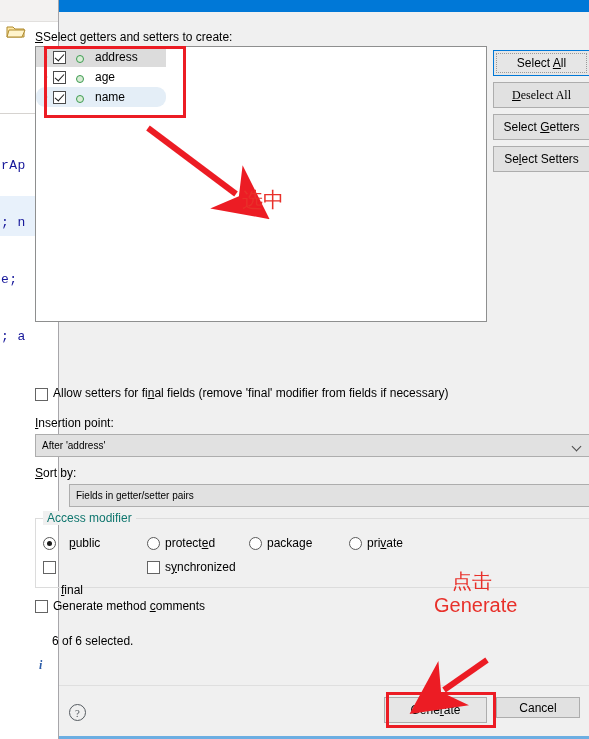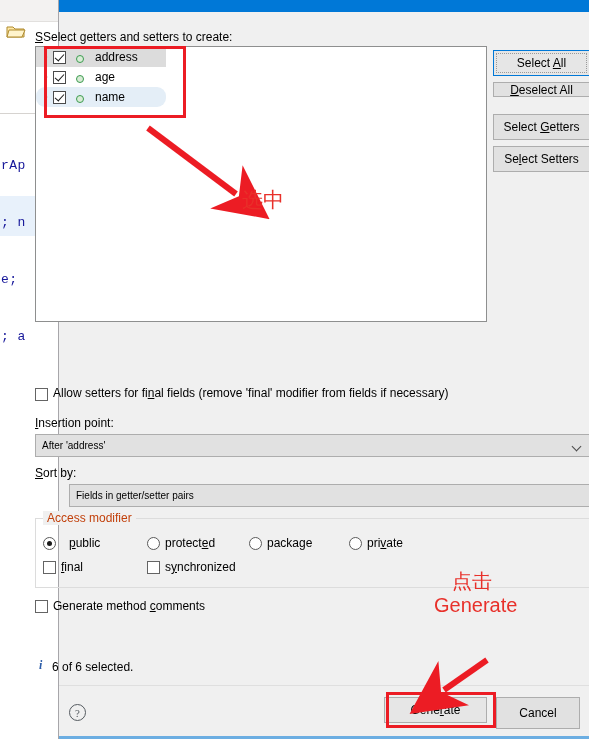--- a/index.html
+++ b/index.html
@@ -238,21 +238,21 @@
   .groupbox {
     position: absolute;
     border: 1px solid #dcdcdc;
     background: transparent;
   }
   .group-title {
     position: absolute;
     background: #f0f0f0;
     padding: 0 4px;
     font-size: 12px;
-    color: #c2410c;
+    color: #0f766e;
   }
   .radio {
     position: absolute;
     width: 13px; height: 13px;
     border-radius: 50%;
     border: 1px solid #5a5a5a;
     background: #ffffff;
   }
   .radio.on::after {
     content: "";
@@ -359,21 +359,21 @@
           <span class="cbx checked"></span>
           <span class="field-icon"></span>
           <span class="tree-label">name</span>
         </div>
       </div>
 
       <div class="btn default" style="left:434px; top:38px; width:97px; height:26px;">
         <span class="inner"></span>
         <span style="position:relative;">Select <span class="mn">A</span>ll</span>
       </div>
-      <div class="btn" style="left:434px; top:70px; width:97px; height:15px;">
+      <div class="btn" style="left:434px; top:70px; width:97px; height:26px;font-family:Liberation Serif, serif;">
         <span><span class="mn">D</span>eselect All</span>
       </div>
       <div class="btn" style="left:434px; top:102px; width:97px; height:26px;">
         <span>Select <span class="mn">G</span>etters</span>
       </div>
       <div class="btn" style="left:434px; top:134px; width:97px; height:26px;">
         <span>Se<span class="mn">l</span>ect Setters</span>
       </div>
 
       <div class="chk-box" style="left:-24px; top:376px;"></div>
@@ -400,40 +400,40 @@
       <div class="radio" style="left:88px; top:525px;"></div>
       <div class="lbl" style="left:106px; top:524px;">protect<span class="mn">e</span>d</div>
 
       <div class="radio" style="left:190px; top:525px;"></div>
       <div class="lbl" style="left:208px; top:524px;">packa<span class="mn">g</span>e</div>
 
       <div class="radio" style="left:290px; top:525px;"></div>
       <div class="lbl" style="left:308px; top:524px;">pri<span class="mn">v</span>ate</div>
 
       <div class="chk-box" style="left:-16px; top:549px;"></div>
-      <div class="lbl" style="left:2px; top:548px;"><span class="mn">f</span>inal</div>
+      <div class="lbl" style="left:2px; top:571px;"><span class="mn">f</span>inal</div>
 
       <div class="chk-box" style="left:88px; top:549px;"></div>
       <div class="lbl" style="left:106px; top:548px;">s<span class="mn">y</span>nchronized</div>
 
       <div class="chk-box" style="left:-24px; top:588px;"></div>
       <div class="lbl" style="left:-6px; top:587px;">Generate method <span class="mn">c</span>omments</div>
 
 
       <div class="info-i" style="left:-20px; top:646px;">i</div>
-      <div class="lbl" style="left:-7px; top:622px;margin-top:26px;">6 of 6 selected.</div>
+      <div class="lbl" style="left:-7px; top:622px;">6 of 6 selected.</div>
 
     </div>
 
     <div class="dlg-footer">
       <div class="help-icon" style="left:10px; top:18px;">?</div>
       <div class="btn" style="left:325px; top:11px; width:103px; height:26px; background:#e6e6e6;">
         <span>Gene<span class="mn">r</span>ate</span>
       </div>
-      <div class="btn" style="left:437px; top:11px; width:84px; height:32px;">
+      <div class="btn" style="left:437px; top:11px; width:84px; height:21px;">
         <span>Cancel</span>
       </div>
       <div class="footer-line"></div>
     </div>
 
   </div>
 
   <div class="ann-box" style="left:44px; top:46px; width:142px; height:72px;"></div>
   <div class="ann-box" style="left:386px; top:692px; width:110px; height:36px;"></div>
 

